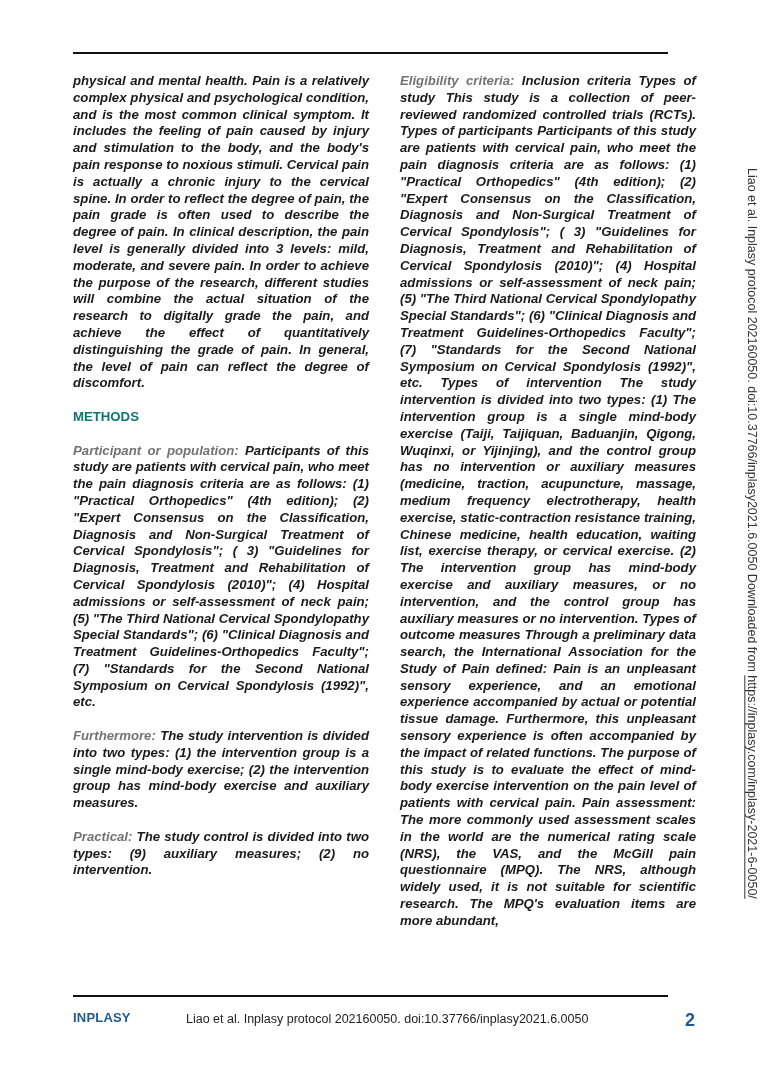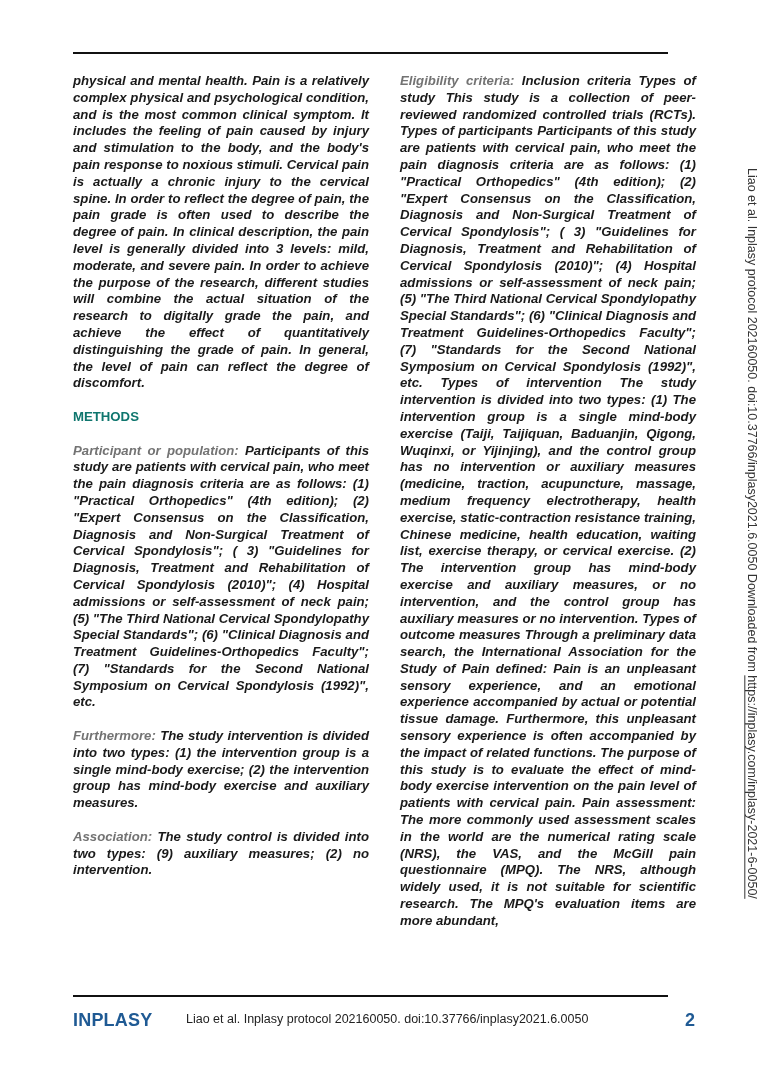--- a/index.html
+++ b/index.html
@@ -17,21 +17,21 @@
     .col.left { left: 73px; }
     .col.right { left: 400px; }
     .col p { margin: 0 0 16.8px 0; font-style: italic; }
     .col p:last-child { margin-bottom: 0; }
     .label { color: #737373; }
     .heading { color: #0f766e; font-weight: bold; margin: 0 0 16.8px 0; }
     .footer {
       position: absolute; left: 73px; top: 1010px; width: 625px; height: 24px;
     }
     .footer .brand {
-      position: absolute; left: 0; top: 0; font-size: 18px; font-weight: bold; color: #1f5a94;
+      position: absolute; left: 0; top: 0; font-size: 13px; font-weight: bold; color: #1f5a94;
       letter-spacing: 0.2px;
     }
     .footer .cite {
       position: absolute; left: 113px; top: 2px; font-size: 12.5px; color: #222; font-weight: normal;
     }
     .footer .pagenum {
       position: absolute; left: 612px; top: 0; font-size: 18px; font-weight: bold; color: #1f5a94;
     }
     .side {
       position: absolute; left: 744px; top: 168px;
@@ -43,21 +43,21 @@
 </head>
 <body>
 
 <div class="rule-top"></div>
 
 <div class="col left">
   <p>physical and mental health. Pain is a relatively complex physical and psychological condition, and is the most common clinical symptom. It includes the feeling of pain caused by injury and stimulation to the body, and the body's pain response to noxious stimuli. Cervical pain is actually a chronic injury to the cervical spine. In order to reflect the degree of pain, the pain grade is often used to describe the degree of pain. In clinical description, the pain level is generally divided into 3 levels: mild, moderate, and severe pain. In order to achieve the purpose of the research, different studies will combine the actual situation of the research to digitally grade the pain, and achieve the effect of quantitatively distinguishing the grade of pain. In general, the level of pain can reflect the degree of discomfort.</p>
   <div class="heading">METHODS</div>
   <p><span class="label">Participant or population:</span><span> Participants of this study are patients with cervical pain, who meet the pain diagnosis criteria are as follows: (1) "Practical Orthopedics" (4th edition); (2) "Expert Consensus on the Classification, Diagnosis and Non-Surgical Treatment of Cervical Spondylosis"; ( 3) "Guidelines for Diagnosis, Treatment and Rehabilitation of Cervical Spondylosis (2010)"; (4) Hospital admissions or self-assessment of neck pain; (5) "The Third National Cervical Spondylopathy Special Standards"; (6) "Clinical Diagnosis and Treatment Guidelines-Orthopedics Faculty"; (7) "Standards for the Second National Symposium on Cervical Spondylosis (1992)", etc.</span></p>
   <p><span class="label">Furthermore:</span><span> The study intervention is divided into two types: (1) the intervention group is a single mind-body exercise; (2) the intervention group has mind-body exercise and auxiliary measures.</span></p>
-  <p><span class="label">Association:</span><span> The study control is divided into two types: (9) auxiliary measures; (2) no intervention.</span></p>
+  <p><span class="label">Practical:</span><span> The study control is divided into two types: (9) auxiliary measures; (2) no intervention.</span></p>
 </div>
 
 <div class="col right">
   <p><span class="label">Eligibility criteria:</span><span> Inclusion criteria Types of study This study is a collection of peer-reviewed randomized controlled trials (RCTs). Types of participants Participants of this study are patients with cervical pain, who meet the pain diagnosis criteria are as follows: (1) "Practical Orthopedics" (4th edition); (2) "Expert Consensus on the Classification, Diagnosis and Non-Surgical Treatment of Cervical Spondylosis"; ( 3) "Guidelines for Diagnosis, Treatment and Rehabilitation of Cervical Spondylosis (2010)"; (4) Hospital admissions or self-assessment of neck pain; (5) "The Third National Cervical Spondylopathy Special Standards"; (6) "Clinical Diagnosis and Treatment Guidelines-Orthopedics Faculty"; (7) "Standards for the Second National Symposium on Cervical Spondylosis (1992)", etc. Types of intervention The study intervention is divided into two types: (1) The intervention group is a single mind-body exercise (Taiji, Taijiquan, Baduanjin, Qigong, Wuqinxi, or Yijinjing), and the control group has no intervention or auxiliary measures (medicine, traction, acupuncture, massage, medium frequency electrotherapy, health exercise, static-contraction resistance training, Chinese medicine, health education, waiting list, exercise therapy, or cervical exercise. (2) The intervention group has mind-body exercise and auxiliary measures, or no intervention, and the control group has auxiliary measures or no intervention. Types of outcome measures Through a preliminary data search, the International Association for the Study of Pain defined: Pain is an unpleasant sensory experience, and an emotional experience accompanied by actual or potential tissue damage. Furthermore, this unpleasant sensory experience is often accompanied by the impact of related functions. The purpose of this study is to evaluate the effect of mind-body exercise intervention on the pain level of patients with cervical pain. Pain assessment: The more commonly used assessment scales in the world are the numerical rating scale (NRS), the VAS, and the McGill pain questionnaire (MPQ). The NRS, although widely used, it is not suitable for scientific research. The MPQ's evaluation items are more abundant,</span></p>
 </div>
 
 <div class="rule-bottom"></div>
 
 <div class="footer">
   <span class="brand">INPLASY</span>

